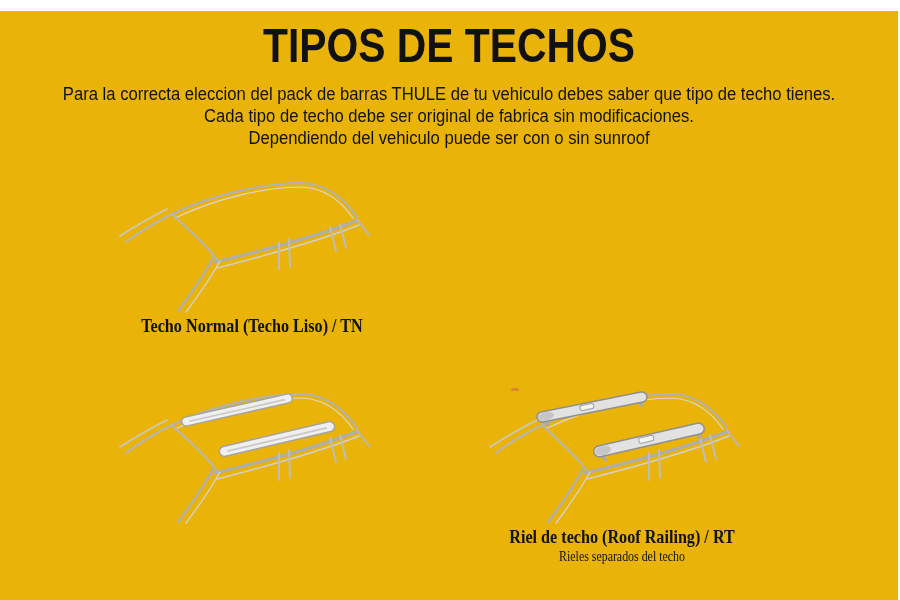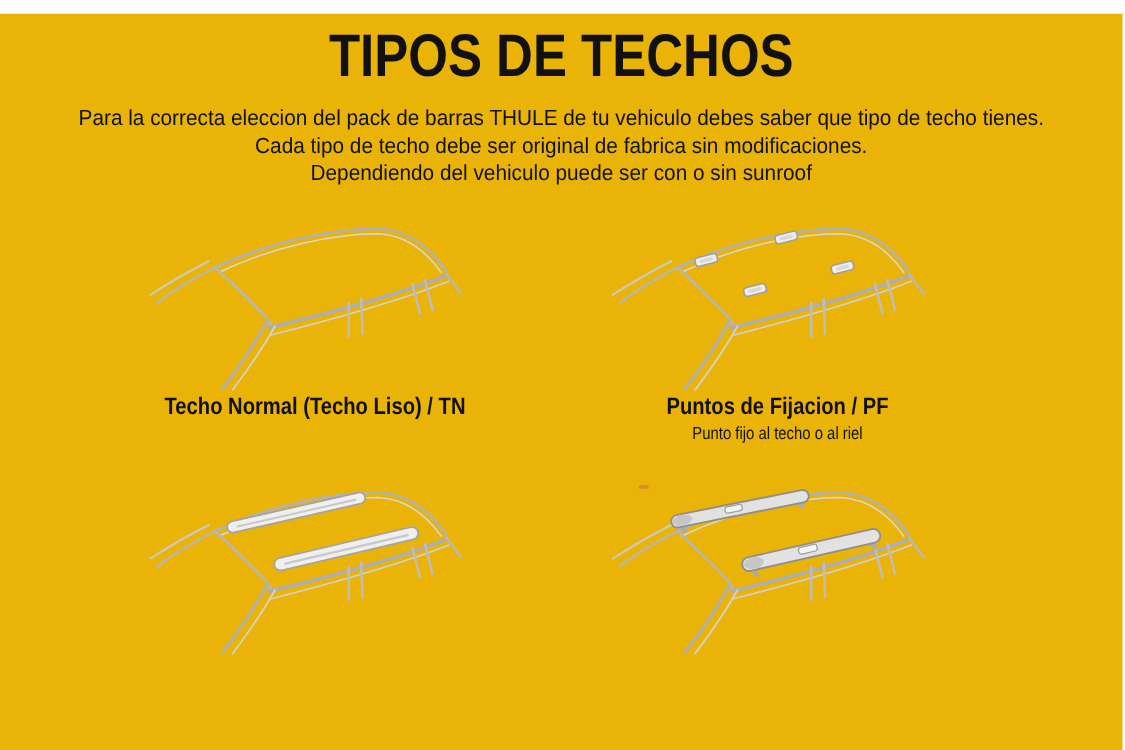--- a/index.html
+++ b/index.html
@@ -16,21 +16,21 @@
     position:absolute;top:72px;left:0;width:100%;text-align:center;
     font-size:17.5px;line-height:22px;font-weight:400;
     transform:scaleX(0.95);transform-origin:50% 50%;
   }
   .cell{position:absolute;width:380px;margin:0;padding:0;}
   #cell-tn{left:62px;top:152px;}
   #cell-pf{left:432px;top:152px;}
   #cell-ra{left:62px;top:363px;}
   #cell-rt{left:432px;top:363px;}
   .cell svg{display:block;margin:0 auto;}
-  figcaption{margin:0;padding:0;}
+  figcaption{margin:0;padding:0;font-family:Liberation Serif, serif;}
   .cap{
     font-size:19px;font-weight:bold;text-align:center;line-height:23px;
     transform:scaleX(0.85);transform-origin:50% 50%;margin-top:1px;
   }
   .sub{
     font-size:14px;font-weight:400;text-align:center;line-height:18px;
     transform:scaleX(0.85);transform-origin:50% 50%;
   }
   .artifact{
     position:absolute;left:511px;top:377px;width:8px;height:3px;
@@ -79,33 +79,20 @@
   <figure class="cell" id="cell-tn">
     <svg width="340" height="150" viewBox="0 0 340 150">
       <use href="#roof-base"></use>
     </svg>
     <figcaption>
       <div class="cap">Techo Normal (Techo Liso) / TN</div>
       <div class="sub"></div>
     </figcaption>
   </figure>
 
-  <figure class="cell" id="cell-pf">
-    <svg width="340" height="150" viewBox="0 0 340 150">
-      <use href="#roof-base"></use>
-      <use href="#fix-pad" transform="translate(113,45) rotate(-14)"></use>
-      <use href="#fix-pad" transform="translate(177,27) rotate(-14)"></use>
-      <use href="#fix-pad" transform="translate(152,69) rotate(-14)"></use>
-      <use href="#fix-pad" transform="translate(222,51) rotate(-14)"></use>
-    </svg>
-    <figcaption>
-      <div class="cap">Puntos de Fijacion / PF</div>
-      <div class="sub">Punto fijo al techo o al riel</div>
-    </figcaption>
-  </figure>
 
   <figure class="cell" id="cell-ra">
     <svg width="340" height="150" viewBox="0 0 340 150">
       <use href="#roof-base"></use>
       <g transform="translate(155,36) rotate(-12.8)">
         <rect x="-56.5" y="-4.5" width="113" height="9" rx="4.5" fill="#efefef" stroke="#a3a3a3" stroke-width="1.4"></rect>
         <line x1="-49" y1="0.5" x2="49" y2="0.5" stroke="#c8c8c8" stroke-width="1.6"></line>
       </g>
       <g transform="translate(195,65) rotate(-13.2)">
         <rect x="-59" y="-5" width="118" height="10" rx="5" fill="#efefef" stroke="#a3a3a3" stroke-width="1.4"></rect>
@@ -125,17 +112,21 @@
         <rect x="-12" y="-3.5" width="14" height="5" rx="2" fill="#f4f4f4" stroke="#9f9f9f" stroke-width="1"></rect>
       </g>
       <g transform="translate(197,66) rotate(-12.8)">
         <line x1="-50" y1="3" x2="-46" y2="11" stroke="#ababab" stroke-width="3.2"></line>
         <line x1="47" y1="3" x2="51" y2="10" stroke="#ababab" stroke-width="3.2"></line>
         <rect x="-56.5" y="-5.5" width="113" height="11" rx="5.5" fill="#e2e2e2" stroke="#8f8f8f" stroke-width="1.5"></rect>
         <ellipse cx="-47" cy="0" rx="8" ry="4.6" fill="#c6c6c6"></ellipse>
         <rect x="-10" y="-4" width="15" height="5.5" rx="2" fill="#f4f4f4" stroke="#9f9f9f" stroke-width="1"></rect>
       </g>
     </svg>
+    <figcaption>
+      <div class="cap">Riel de techo (Roof Railing) / RT</div>
+      <div class="sub">Rieles separados del techo</div>
+    </figcaption>
   </figure>
 
   <div class="artifact"></div>
 
 </div>
 
 </body></html>

